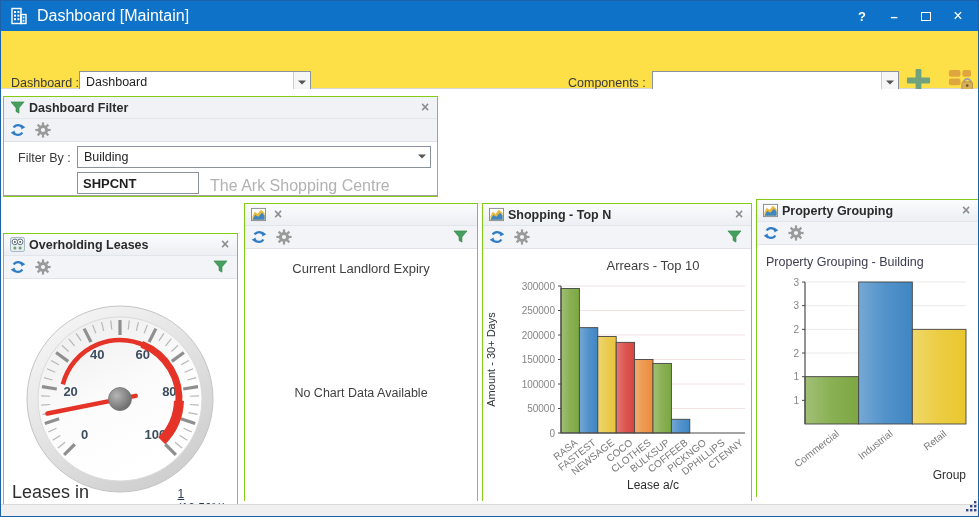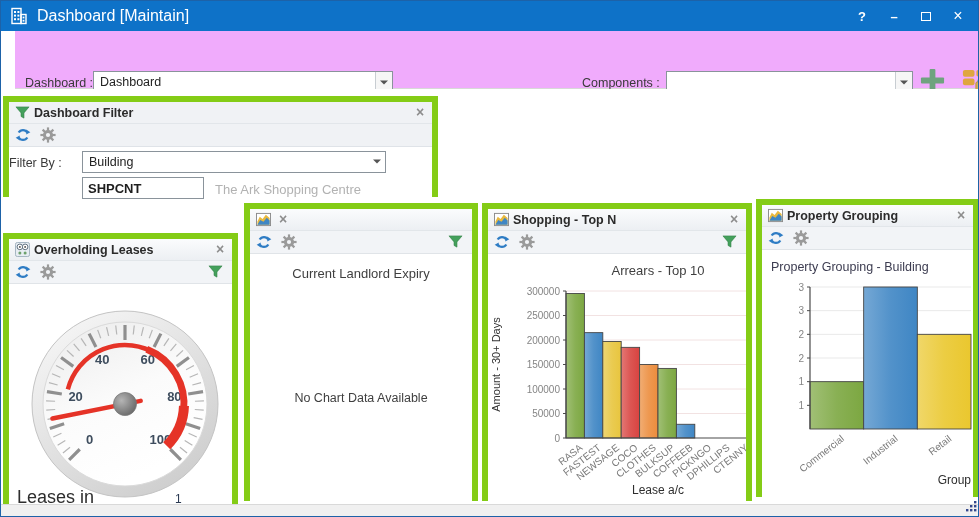--- a/index.html
+++ b/index.html
@@ -9,37 +9,37 @@
 
   
   .titlebar { position:absolute; top:0; left:0; right:0; height:30px; background:#0e72c8; display:flex; align-items:center; }
   .titlebar .app-icon { margin:0 8px 0 8px; width:20px; height:20px; }
   .titlebar .title { color:#fff; font-size:16px; }
   .win-controls { position:absolute; right:4px; top:0; height:30px; display:flex; align-items:center; }
   .win-btn { width:32px; height:30px; color:#fff; font-size:13px; display:flex; align-items:center; justify-content:center; cursor:default; }
   .max-glyph { width:10px; height:9px; border:1.5px solid #fff; display:inline-block; }
 
   
-  .toolbar { position:absolute; top:30px; left:0; right:0; height:58px; background:#f0abfc; border-bottom:1px solid #d8d8d8;margin-left:14px; }
+  .toolbar { position:absolute; top:30px; left:0; right:0; height:58px; background:#fde047; border-bottom:1px solid #d8d8d8; }
   .tb-label { position:absolute; font-size:12.5px; color:#3a3a3a; top:52px; transform:translateY(-50%); }
   .combo { position:absolute; background:#fff; border:1px solid #8a939b; display:flex; }
   .combo .combo-text { flex:1; font-size:12.5px; color:#222; padding:3px 6px; white-space:nowrap; overflow:hidden; }
   .combo .combo-btn { width:17px; border-left:1px solid #c8cdd2; background:#f6f6f6; position:relative; }
   .combo .combo-btn::after { content:""; position:absolute; left:50%; top:50%; transform:translate(-50%,-30%); border:4px solid transparent; border-top-color:#555; }
   .tool-big { position:absolute; top:36px; width:34px; text-align:center; cursor:default; }
   .tool-big .t-ico { display:block; margin:0 auto; }
   .tool-big .t-lbl { display:block; font-size:12px; color:#444; margin-top:2px; }
 
   
   .content { position:absolute; top:88px; left:0; width:979px; height:415px; background:#fff; }
   .statusbar { position:absolute; top:503px; left:0; width:979px; height:14px; background:#f0f0f0; border-top:1px solid #d9d9d9; }
   .grip { position:absolute; right:2px; bottom:1px; }
 
   
-  .panel { position:absolute; border:6px solid #84cc16; background:#a3a3a3; }
+  .panel { position:absolute; border:1px solid #84cc16; background:#a3a3a3; }
   .p-header { height:22px; background:linear-gradient(#fbfcfd,#eceff3); border-bottom:1px solid #e2e6ea; display:flex; align-items:center; padding:0 4px; }
   .p-header .p-ico { width:15px; height:15px; margin:0 4px 0 2px; flex:none; }
   .p-header .p-title { font-size:12.5px; font-weight:bold; color:#2b2b2b; flex:1; white-space:nowrap; overflow:hidden; }
   .p-close { width:16px; height:16px; color:#8d8d8d; font-size:14px; font-weight:bold; line-height:15px; text-align:center; cursor:default; flex:none; }
   .p-toolbar { height:23px; background:#f2f4f7; border-bottom:1px solid #e0e4e8; display:flex; align-items:center; padding:0 6px; position:relative; }
   .p-toolbar .sm-ico { width:16px; height:16px; margin-right:9px; cursor:default; }
   .p-toolbar .funnel-right { position:absolute; right:8px; top:3px; width:16px; height:16px; }
   .p-body { position:relative; background:#fff; overflow:hidden; }
 
   .center-text { position:absolute; left:0; right:0; text-align:center; color:#3f3f3f; font-size:13px; }
@@ -77,21 +77,21 @@
       <div class="win-btn" style="font-weight:bold;">–</div>
       <div class="win-btn">
           <span class="max-glyph"></span>
         </div>
       <div class="win-btn" style="font-size:16px;">×</div>
     </div>
   </div>
 
   <div class="toolbar">
     <span class="tb-label" style="left:10px;">Dashboard :</span>
-    <div class="combo" style="left:78px; top:40px; width:300px; height:24px;">
+    <div class="combo" style="left:78px; top:40px; width:232px; height:24px;">
       <span class="combo-text">Dashboard</span>
       <span class="combo-btn"></span>
     </div>
     <span class="tb-label" style="left:567px;">Components :</span>
     <div class="combo" style="left:651px; top:40px; width:247px; height:24px;">
       <span class="combo-text"></span>
       <span class="combo-btn"></span>
     </div>
     <div class="tool-big" style="left:900px;">
       <span class="t-ico"><svg viewBox="0 0 28 28" width="27" height="27">
@@ -145,27 +145,27 @@
               <rect x="6.9" y="0.4" width="2.2" height="3.4" fill="#9a9a9a" transform="rotate(135 8 8)"></rect>
               <rect x="6.9" y="0.4" width="2.2" height="3.4" fill="#9a9a9a" transform="rotate(180 8 8)"></rect>
               <rect x="6.9" y="0.4" width="2.2" height="3.4" fill="#9a9a9a" transform="rotate(225 8 8)"></rect>
               <rect x="6.9" y="0.4" width="2.2" height="3.4" fill="#9a9a9a" transform="rotate(270 8 8)"></rect>
               <rect x="6.9" y="0.4" width="2.2" height="3.4" fill="#9a9a9a" transform="rotate(315 8 8)"></rect>
               <circle cx="8" cy="8" r="5.1" fill="#9a9a9a"></circle>
               <circle cx="8" cy="8" r="2.1" fill="#f2f4f7"></circle>
             </svg></span>
       </div>
       <div class="p-body" style="height:54px; border-top:1px solid #dfe3e8;">
-        <span style="position:absolute; left:0; top:9px; font-size:12.5px; color:#3a3a3a;">Filter By :</span>
-        <div class="combo" style="left:73px; top:4px; width:304px; height:22px;align-items:center;">
+        <span style="position:absolute; left:14px; top:9px; font-size:12.5px; color:#3a3a3a;">Filter By :</span>
+        <div class="combo" style="left:73px; top:4px; width:354px; height:22px;align-items:center;">
           <span class="combo-text">Building</span>
           <span class="combo-btn"></span>
         </div>
         <input style="position: absolute; left: 73px; top: 30px; width: 122px; height: 22px; border: 1px solid rgb(138, 147, 155); font-family: &quot;Liberation Sans&quot;, sans-serif; font-size: 13px; font-weight: bold; color: rgb(30, 30, 30); padding: 0px 5px;" value="SHPCNT">
-        <span style="position:absolute; left:206px; top:35px; font-size:13px; color:#b2b2b2;">The Ark Shopping Centre</span>
+        <span style="position:absolute; left:206px; top:35px; font-size:16px; color:#b2b2b2;">The Ark Shopping Centre</span>
       </div>
     </div>
 
     <div class="panel" style="left:2px; top:114px; width:235px; height:298px;margin-top:30px;">
       <div class="p-header">
         <span class="p-ico"><svg viewBox="0 0 16 16" width="15" height="15">
               <rect x="0.5" y="0.5" width="15" height="15" rx="2" fill="#e7edf2" stroke="#9fb0bd"></rect>
     <circle cx="5.2" cy="5.2" r="3" fill="#fff" stroke="#5a6b7a"></circle>
               <circle cx="10.8" cy="5.2" r="3" fill="#fff" stroke="#5a6b7a"></circle>
     <circle cx="5.2" cy="5.2" r="1" fill="#444"></circle>

